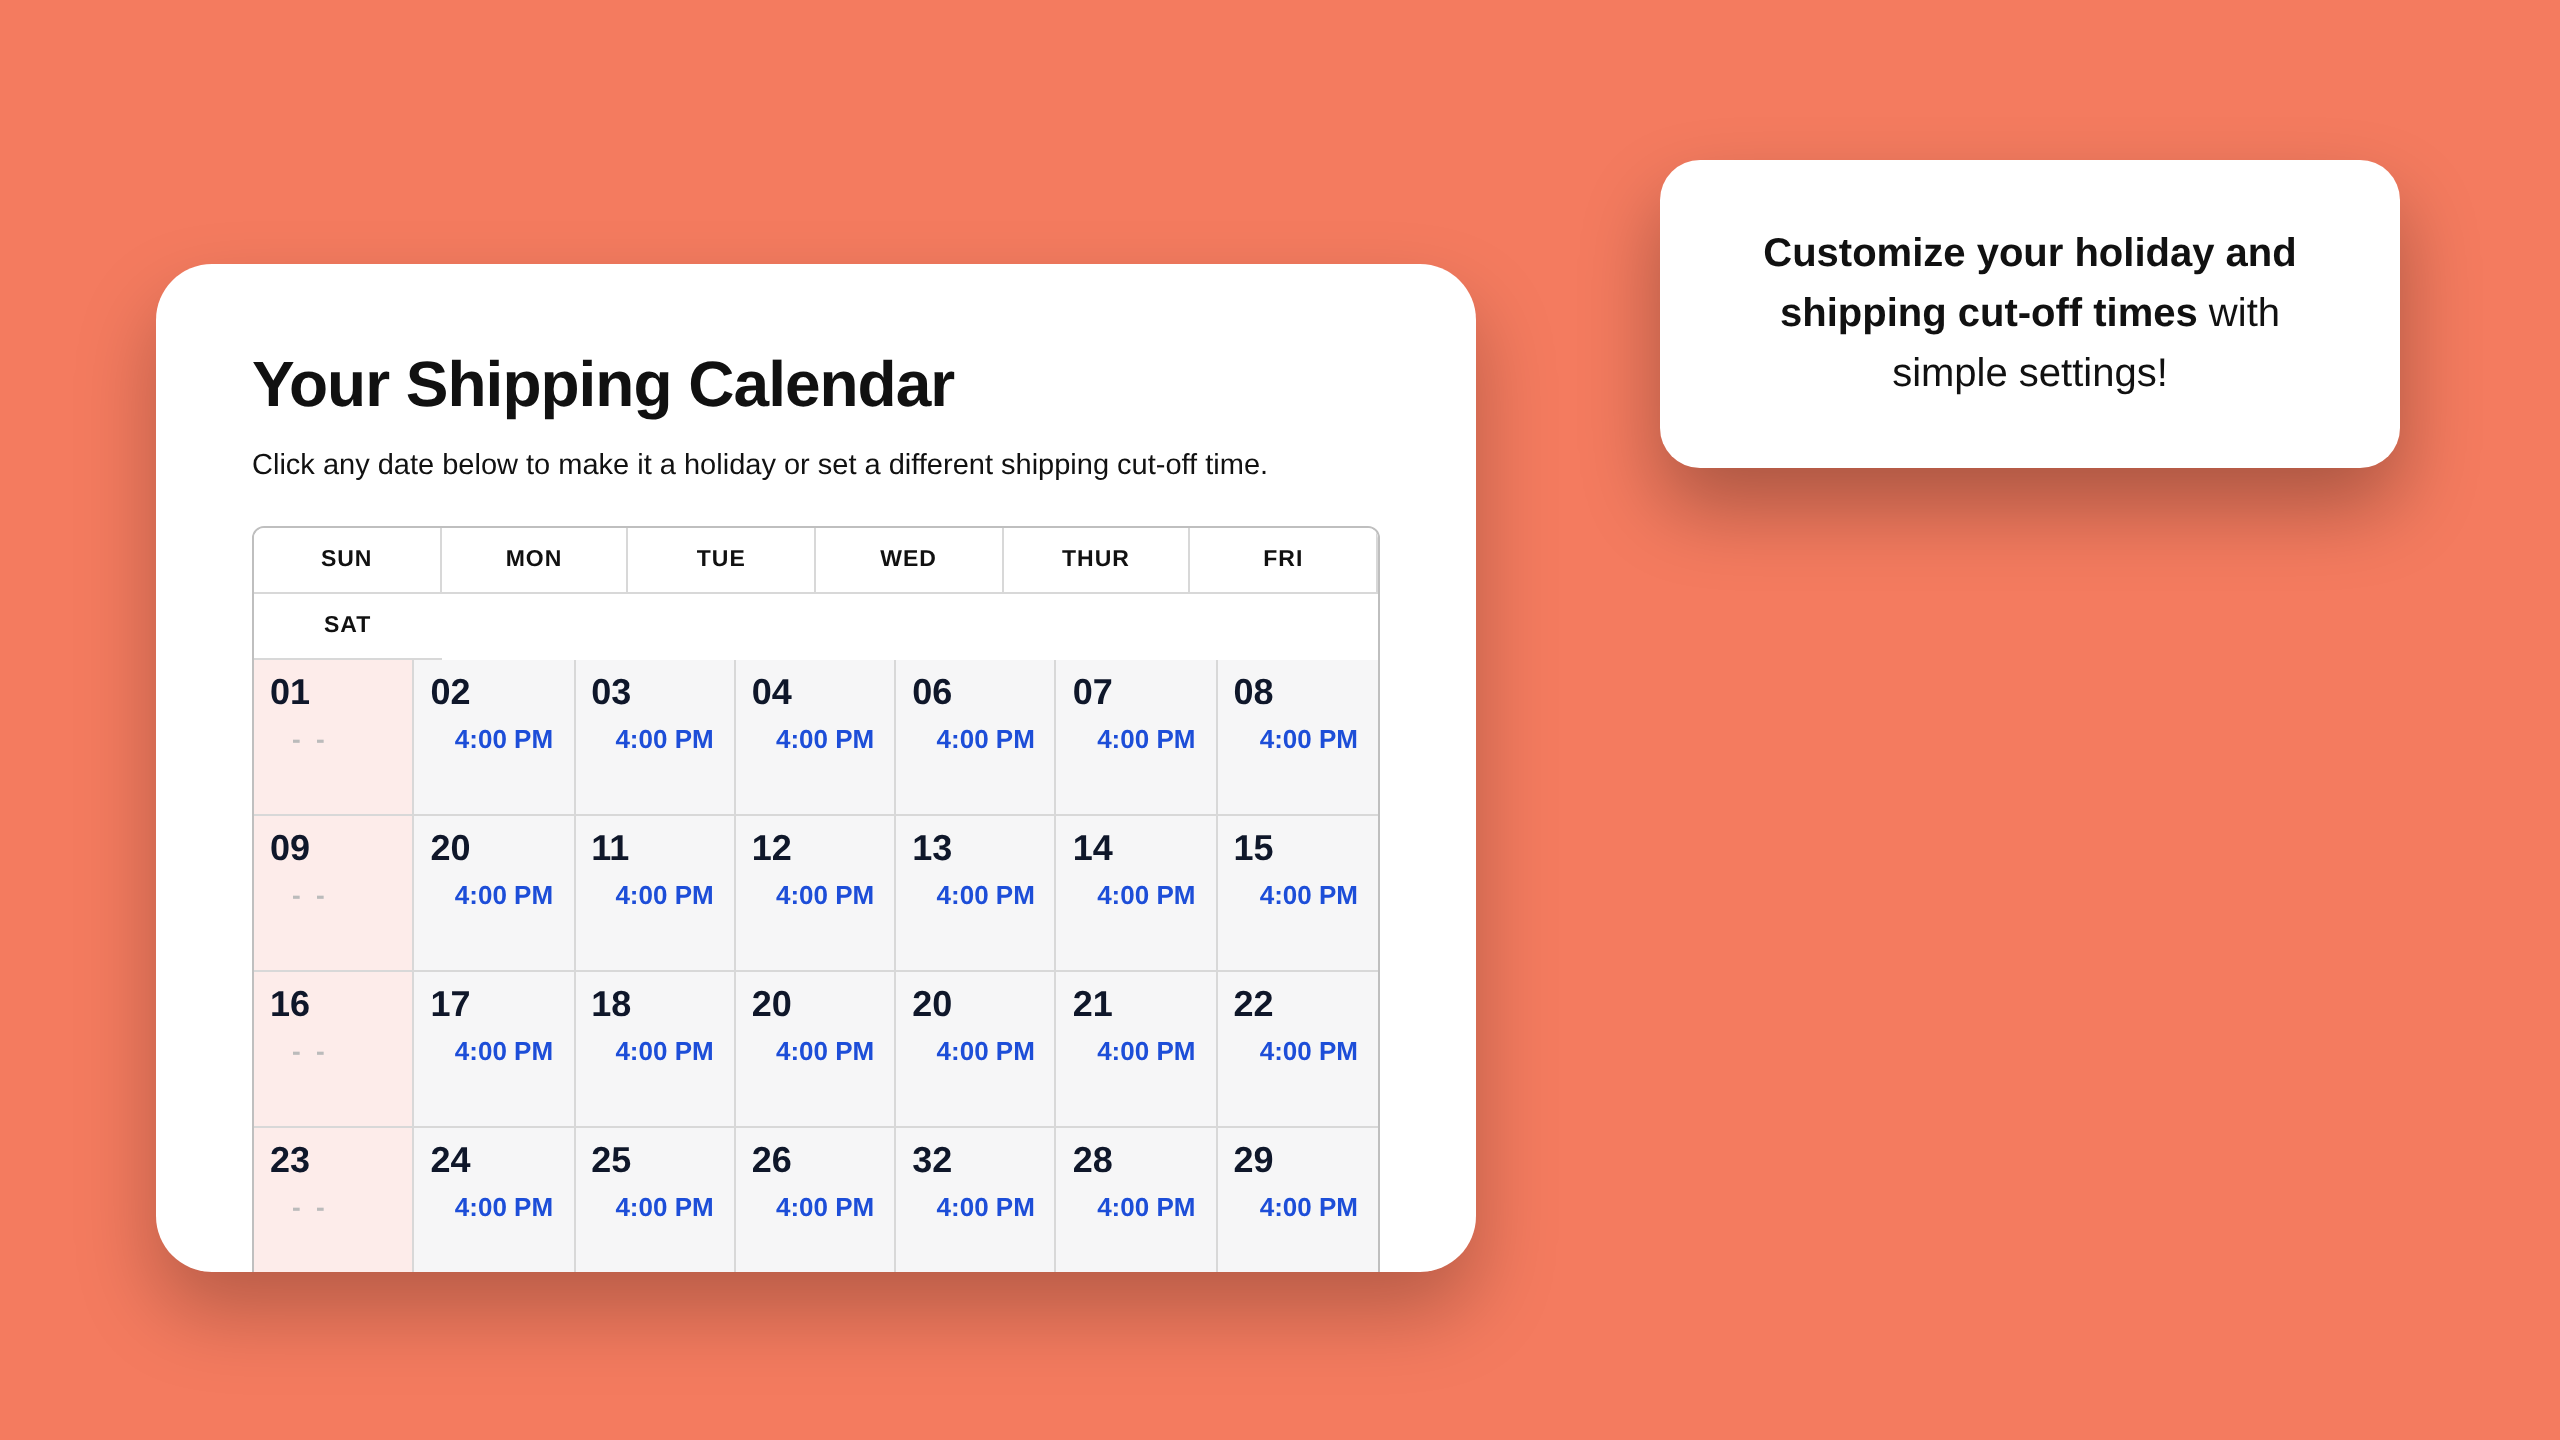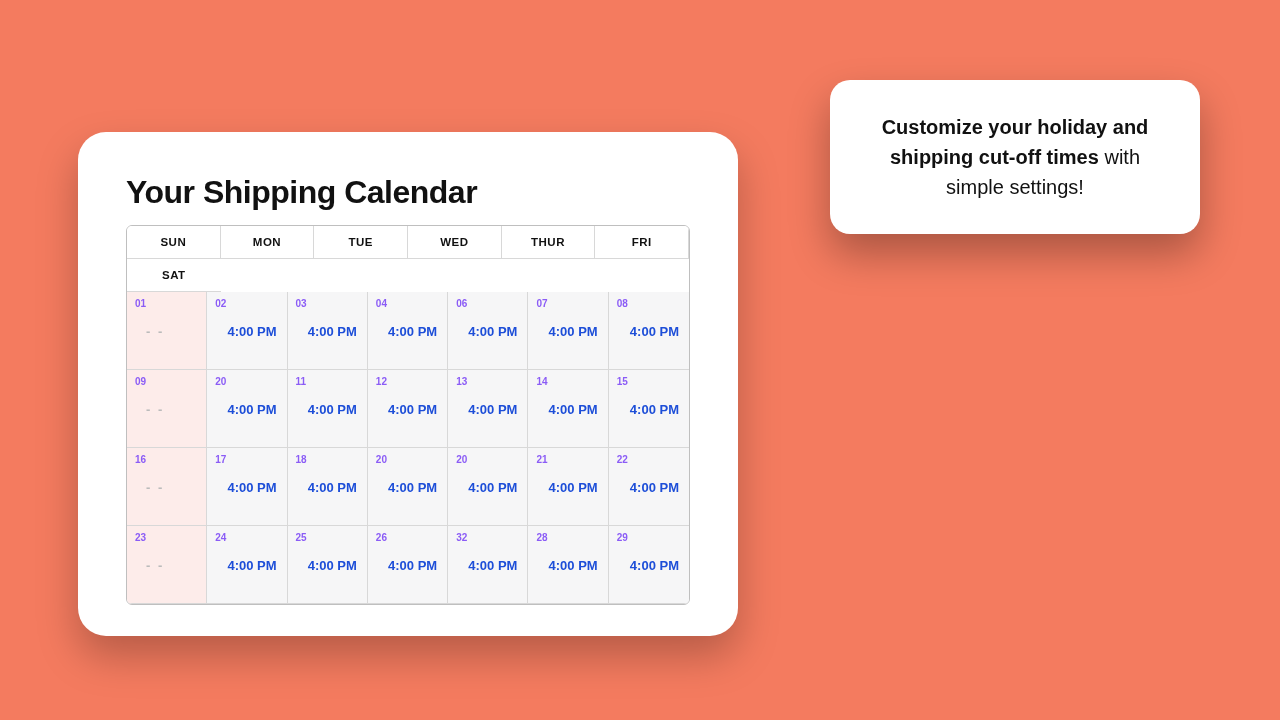--- a/index.html
+++ b/index.html
@@ -84,23 +84,23 @@
     height: 78px;
     background: #f6f6f7;
     border-right: 1px solid #d8d8d8;
     border-bottom: 1px solid #d8d8d8;
     padding: 6px 8px;
     cursor: pointer;
   }
   .cal .cell:nth-child(7n) { border-right: none; }
   .cal .cell.sun { background: #fdecea; }
   .cal .cell .day {
-    font-size: 10px;
+    font-size: 18px;
     font-weight: 600;
-    color: #8b5cf6;
+    color: #0f172a;
   }
   .cal .cell .time {
     position: absolute;
     top: 32px;
     right: 10px;
     font-size: 13px;
     font-weight: 700;
     color: #1d4ed8;
   }
   .cal .cell .dash {
@@ -126,20 +126,21 @@
     text-align: center;
     box-shadow: 0 20px 40px rgba(0,0,0,0.3);
   }
   .tooltip .bold { font-weight: 700; }
 </style>
 </head>
 <body>
 
 <div class="card">
   <h1>Your Shipping Calendar</h1>
+  <p class="sub">Click any date below to make it a holiday or set a different shipping cut-off time.</p>
 
 
   <div class="cal">
     <div class="dow" id="dow-row">
         <div>SUN</div>
         <div>MON</div>
         <div>TUE</div>
         <div>WED</div>
         <div>THUR</div>
         <div>FRI</div>

